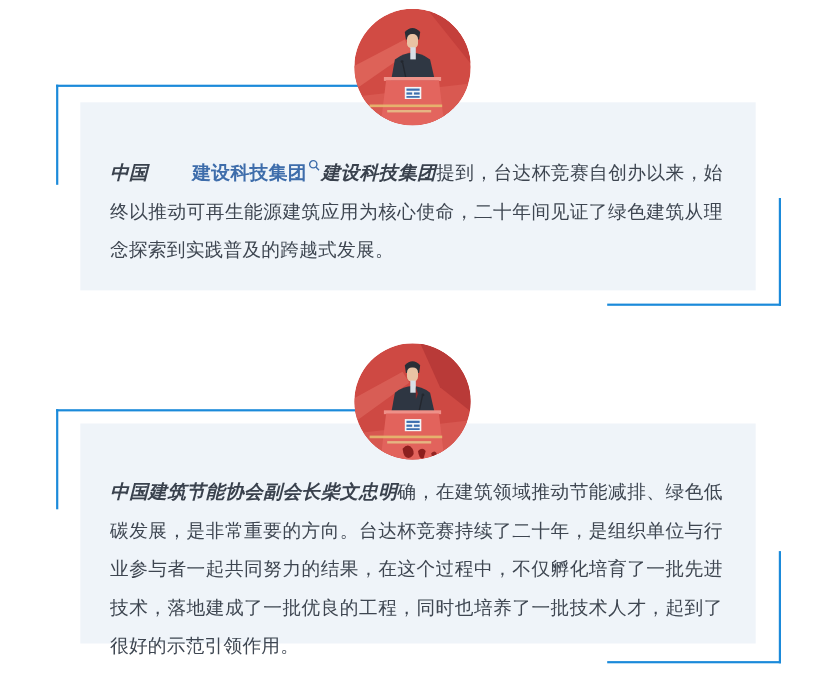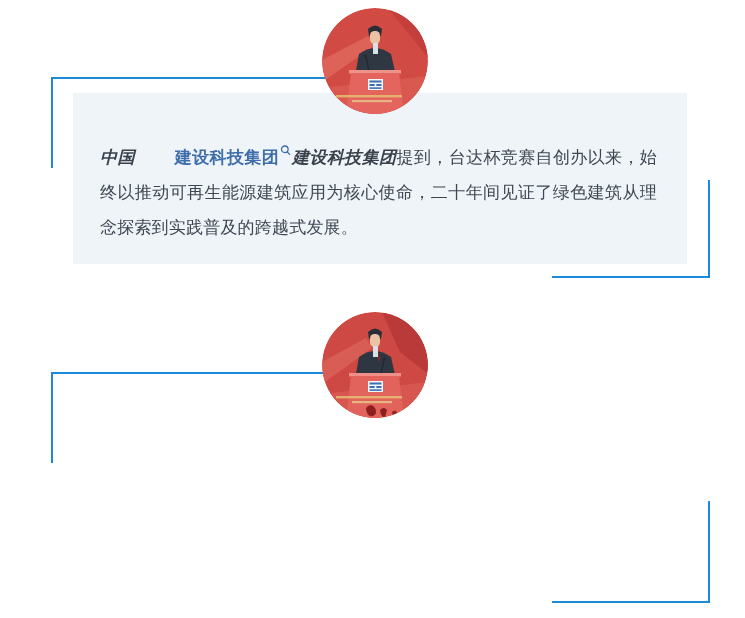--- a/index.html
+++ b/index.html
@@ -123,20 +123,25 @@
 
         <rect x="14" y="87" width="66" height="2.4" fill="#e6b96f" opacity="0.9"></rect>
         <rect x="30" y="92" width="40" height="2.2" fill="#e6c98c" opacity="0.8"></rect>
       </g>
     </svg>
   </div>
 
   <div class="decor-tl decor-tl-2"></div>
   <div class="decor-br decor-br-2"></div>
 
+  <div class="card card-2">
+    <p class="quote">
+      <b>中国建筑节能协会副会长柴文忠明</b><span>确，在建筑领域推动节能减排、绿色低碳发展，是非常重要的方向。台达杯竞赛持续了二十年，是组织单位与行业参与者一起共同努力的结果，在这个过程中，不仅孵化培育了一批先进技术，落地建成了一批优良的工程，同时也培养了一批技术人才，起到了很好的示范引领作用。</span>
+    </p>
+  </div>
 
   <div class="avatar avatar-2">
     <svg viewBox="0 0 106 106">
       <defs>
           <clipPath id="clip2">
             <circle cx="53" cy="53" r="53"></circle>
           </clipPath>
         </defs>
       <g clip-path="url(#clip2)">
         <rect width="106" height="106" fill="#ce4943"></rect>

